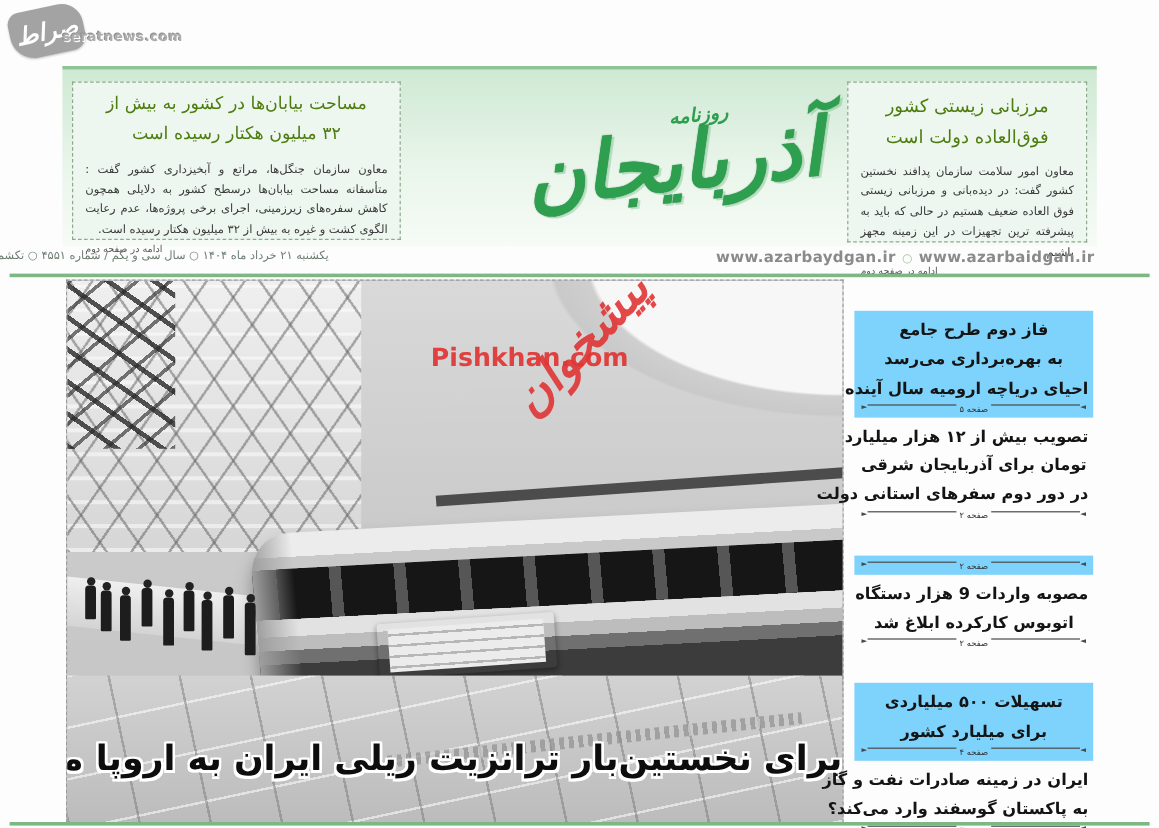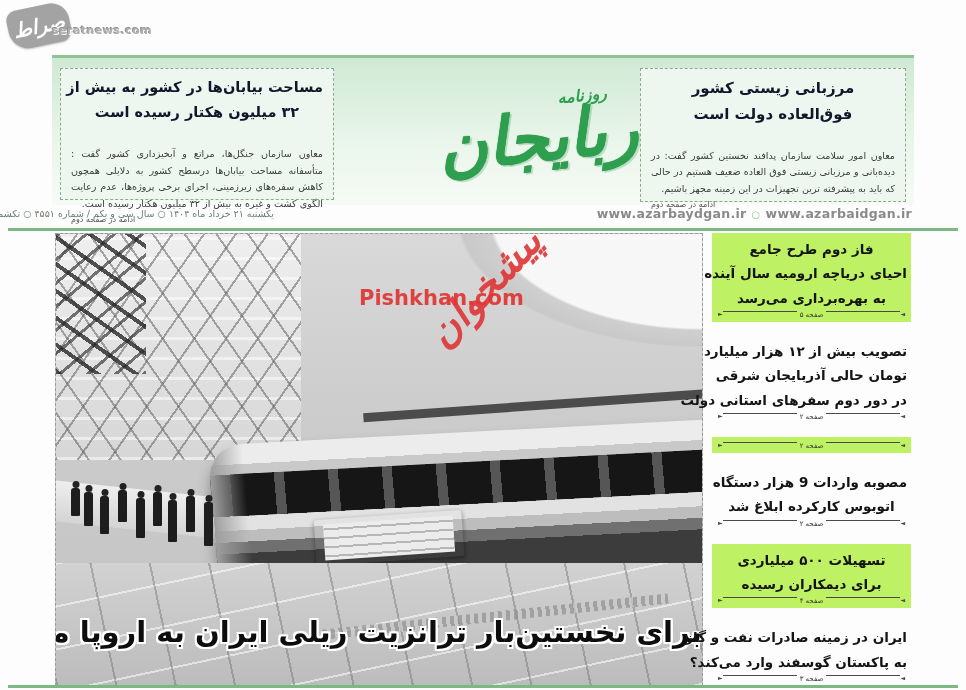--- a/index.html
+++ b/index.html
@@ -16,24 +16,24 @@
   .wm-site { position:absolute; left:46px; top:20px; font-size:11px; font-weight:bold; color:#9a9a9a;
              text-shadow:1px 1px 0 #fff, -1px -1px 0 #777; letter-spacing:.5px; }
 
   
   .header-band { position:absolute; left:52px; top:55px; width:862px; height:150px;
                  background:linear-gradient(180deg,#cfe9d4 0%, #e9f5ea 55%, #f6fbf6 100%);
                  border-top:3px solid #8fc497; }
   .news-box { position:absolute; top:10px; border:1px dashed #8fa98f; background:#eef7ef;
               padding:6px 10px 4px; direction:rtl; }
   .news-box.leftbox { left:8px; width:274px; height:132px; }
-  .news-box.rightbox { right:8px; width:266px; height:134px; }
-  .box-title { text-align:center; font-weight:bold; color:#0f172a; font-size:14.5px; line-height:1.75; white-space:nowrap; }
+  .news-box.rightbox { right:8px; width:200px; height:134px; }
+  .box-title { text-align:center; font-weight:normal; color:#4d7c0f; font-size:14.5px; line-height:1.75; white-space:nowrap; }
   .rightbox .box-title { font-size:15px; }
-  .box-body { margin-top:20px; font-size:9.6px; color:#3a3a3a; text-align:justify; line-height:1.75; }
+  .box-body { margin-top:8px; font-size:9.6px; color:#3a3a3a; text-align:justify; line-height:1.75; }
   .box-more { font-size:8px; color:#555; text-align:left; margin-top:2px; }
 
   .masthead { position:absolute; left:330px; top:2px; width:360px; height:146px; text-align:center; direction:rtl; }
   .masthead-sub { position:relative; top:26px; right:-20px; color:#2e9e4f; font-size:16px; font-weight:bold;
                   font-style:italic; transform:rotate(-6deg); }
   .masthead-title { position:relative; top:18px; color:#2e9e4f; font-size:66px; font-weight:900; font-style:italic;
                     transform:rotate(-6deg); letter-spacing:-2px;
                     text-shadow:0 0 1px #1d7a39, 2px 2px 0 rgba(46,158,79,.25); }
 
   
@@ -125,21 +125,21 @@
   
   .photo-headline { position:absolute; left:0; right:0; bottom:36px; text-align:center; direction:rtl;
                     font-size:29px; font-weight:900; color:#0d0d0d; white-space:nowrap;
                     text-shadow:-2px -2px 0 #fff, 2px -2px 0 #fff, -2px 2px 0 #fff, 2px 2px 0 #fff,
                                 0 -2px 0 #fff, 0 2px 0 #fff, -2px 0 0 #fff, 2px 0 0 #fff; }
 
   
   .sidebar { position:absolute; left:712px; top:233px; width:199px; height:453px;
              display:flex; flex-direction:column; justify-content:space-between; }
   .side-item { padding:4px 4px 1px; direction:rtl; text-align:center; }
-  .side-item.alt { background:#bef264; }
+  .side-item.alt { background:#7dd3fc;margin-top:26px; }
   .side-line { font-size:13.5px; font-weight:bold; color:#141414; line-height:1.8; white-space:nowrap; }
   .divider { display:flex; align-items:flex-start; margin:1px 2px 2px; color:#444; }
   .divider .rule { flex:1; border-top:1.3px solid #4a4a4a; }
   .divider .arr { font-size:6px; line-height:1; color:#4a4a4a; }
   .divider .lbl { font-size:7px; color:#333; margin:0 3px; white-space:nowrap; }
 </style>
 </head>
 <body>
 
 <div class="page">
@@ -216,34 +216,34 @@
       <span class="pk-en">Pishkhan.com</span>
     </div>
 
     <div class="photo-headline">برای نخستین‌بار ترانزیت ریلی ایران به اروپا متصل شد</div>
   </div>
 
   <aside class="sidebar">
 
     <article class="side-item alt">
       <div class="side-line">فاز دوم طرح جامع</div>
+      <div class="side-line">به بهره‌برداری می‌رسد</div>
       <div class="side-line">احیای دریاچه ارومیه سال آینده</div>
-      <div class="side-line">به بهره‌برداری می‌رسد</div>
       <div class="divider">
         <span class="arr">◄</span>
           <span class="rule"></span>
         <span class="lbl">صفحه ۵</span>
         <span class="rule"></span>
           <span class="arr">►</span>
       </div>
     </article>
 
     <article class="side-item">
       <div class="side-line">تصویب بیش از ۱۲ هزار میلیارد</div>
-      <div class="side-line">تومان حالی آذربایجان شرقی</div>
+      <div class="side-line">تومان برای آذربایجان شرقی</div>
       <div class="side-line">در دور دوم سفرهای استانی دولت</div>
       <div class="divider">
         <span class="arr">◄</span>
           <span class="rule"></span>
         <span class="lbl">صفحه ۲</span>
         <span class="rule"></span>
           <span class="arr">►</span>
       </div>
     </article>
 
@@ -264,21 +264,21 @@
         <span class="arr">◄</span>
           <span class="rule"></span>
         <span class="lbl">صفحه ۲</span>
         <span class="rule"></span>
           <span class="arr">►</span>
       </div>
     </article>
 
     <article class="side-item alt">
       <div class="side-line">تسهیلات ۵۰۰ میلیاردی</div>
-      <div class="side-line">برای دیمکاران رسیده</div>
+      <div class="side-line">برای میلیارد کشور</div>
       <div class="divider">
         <span class="arr">◄</span>
           <span class="rule"></span>
         <span class="lbl">صفحه ۴</span>
         <span class="rule"></span>
           <span class="arr">►</span>
       </div>
     </article>
 
     <article class="side-item">

